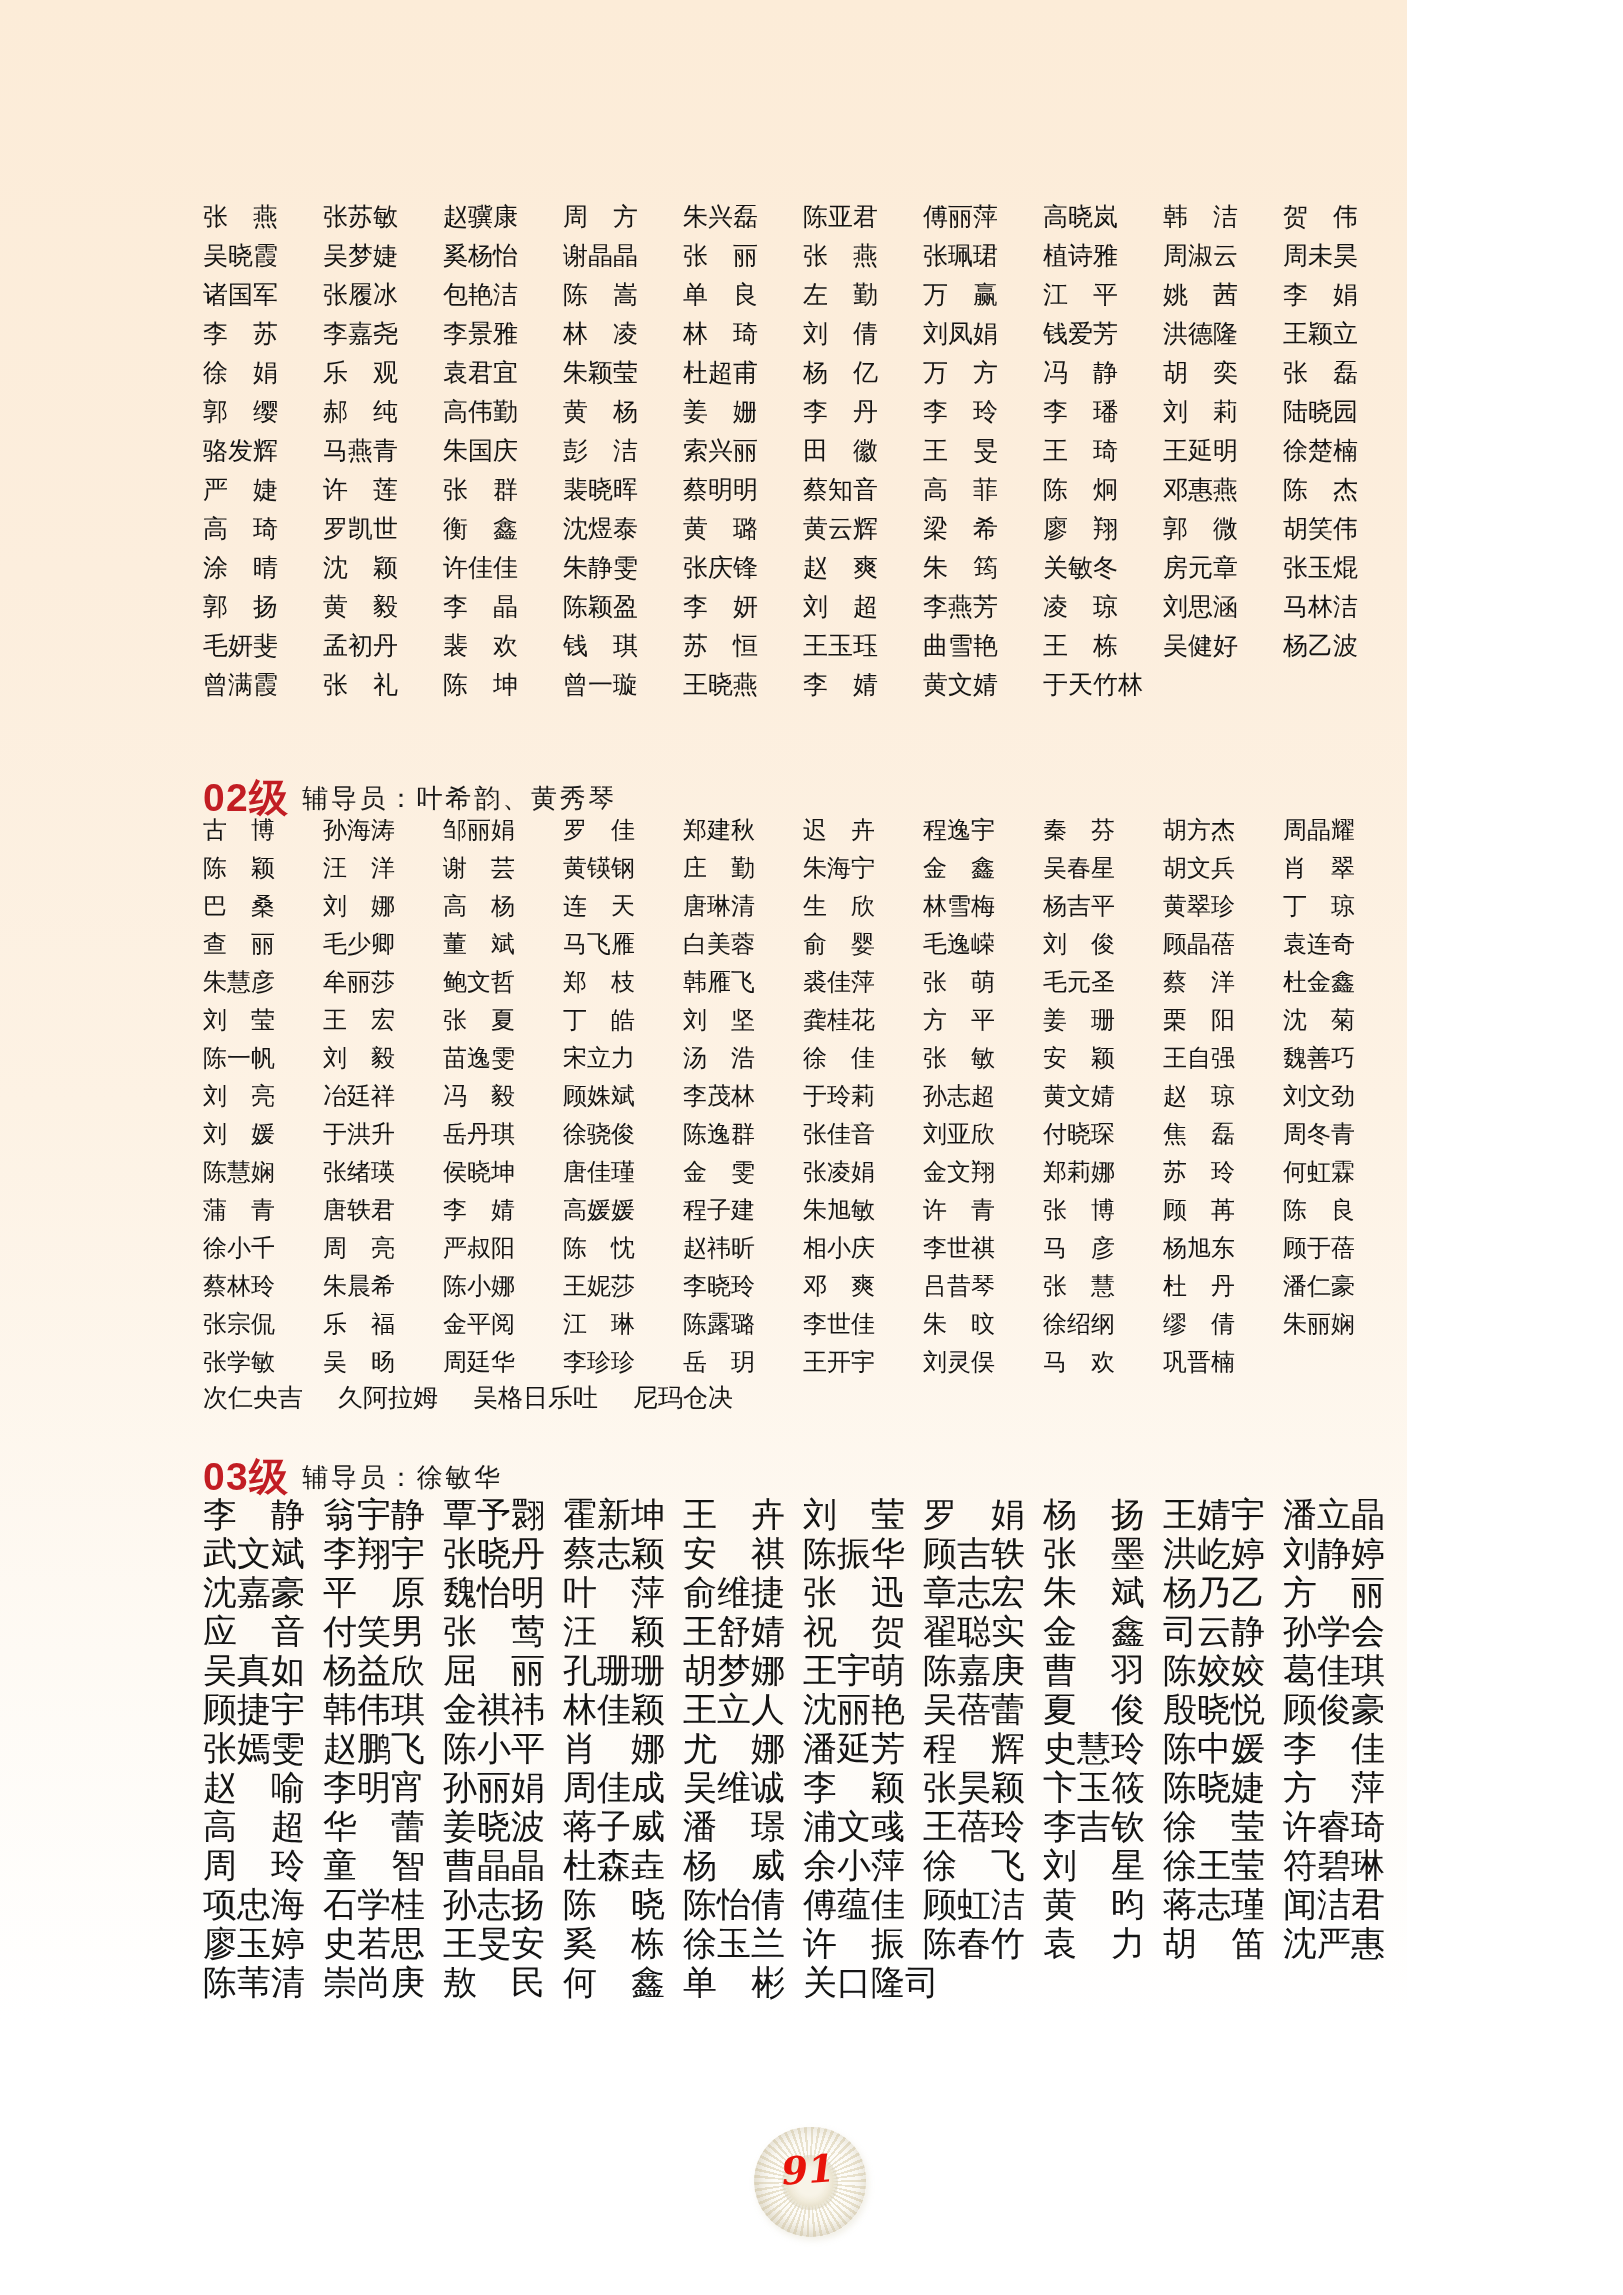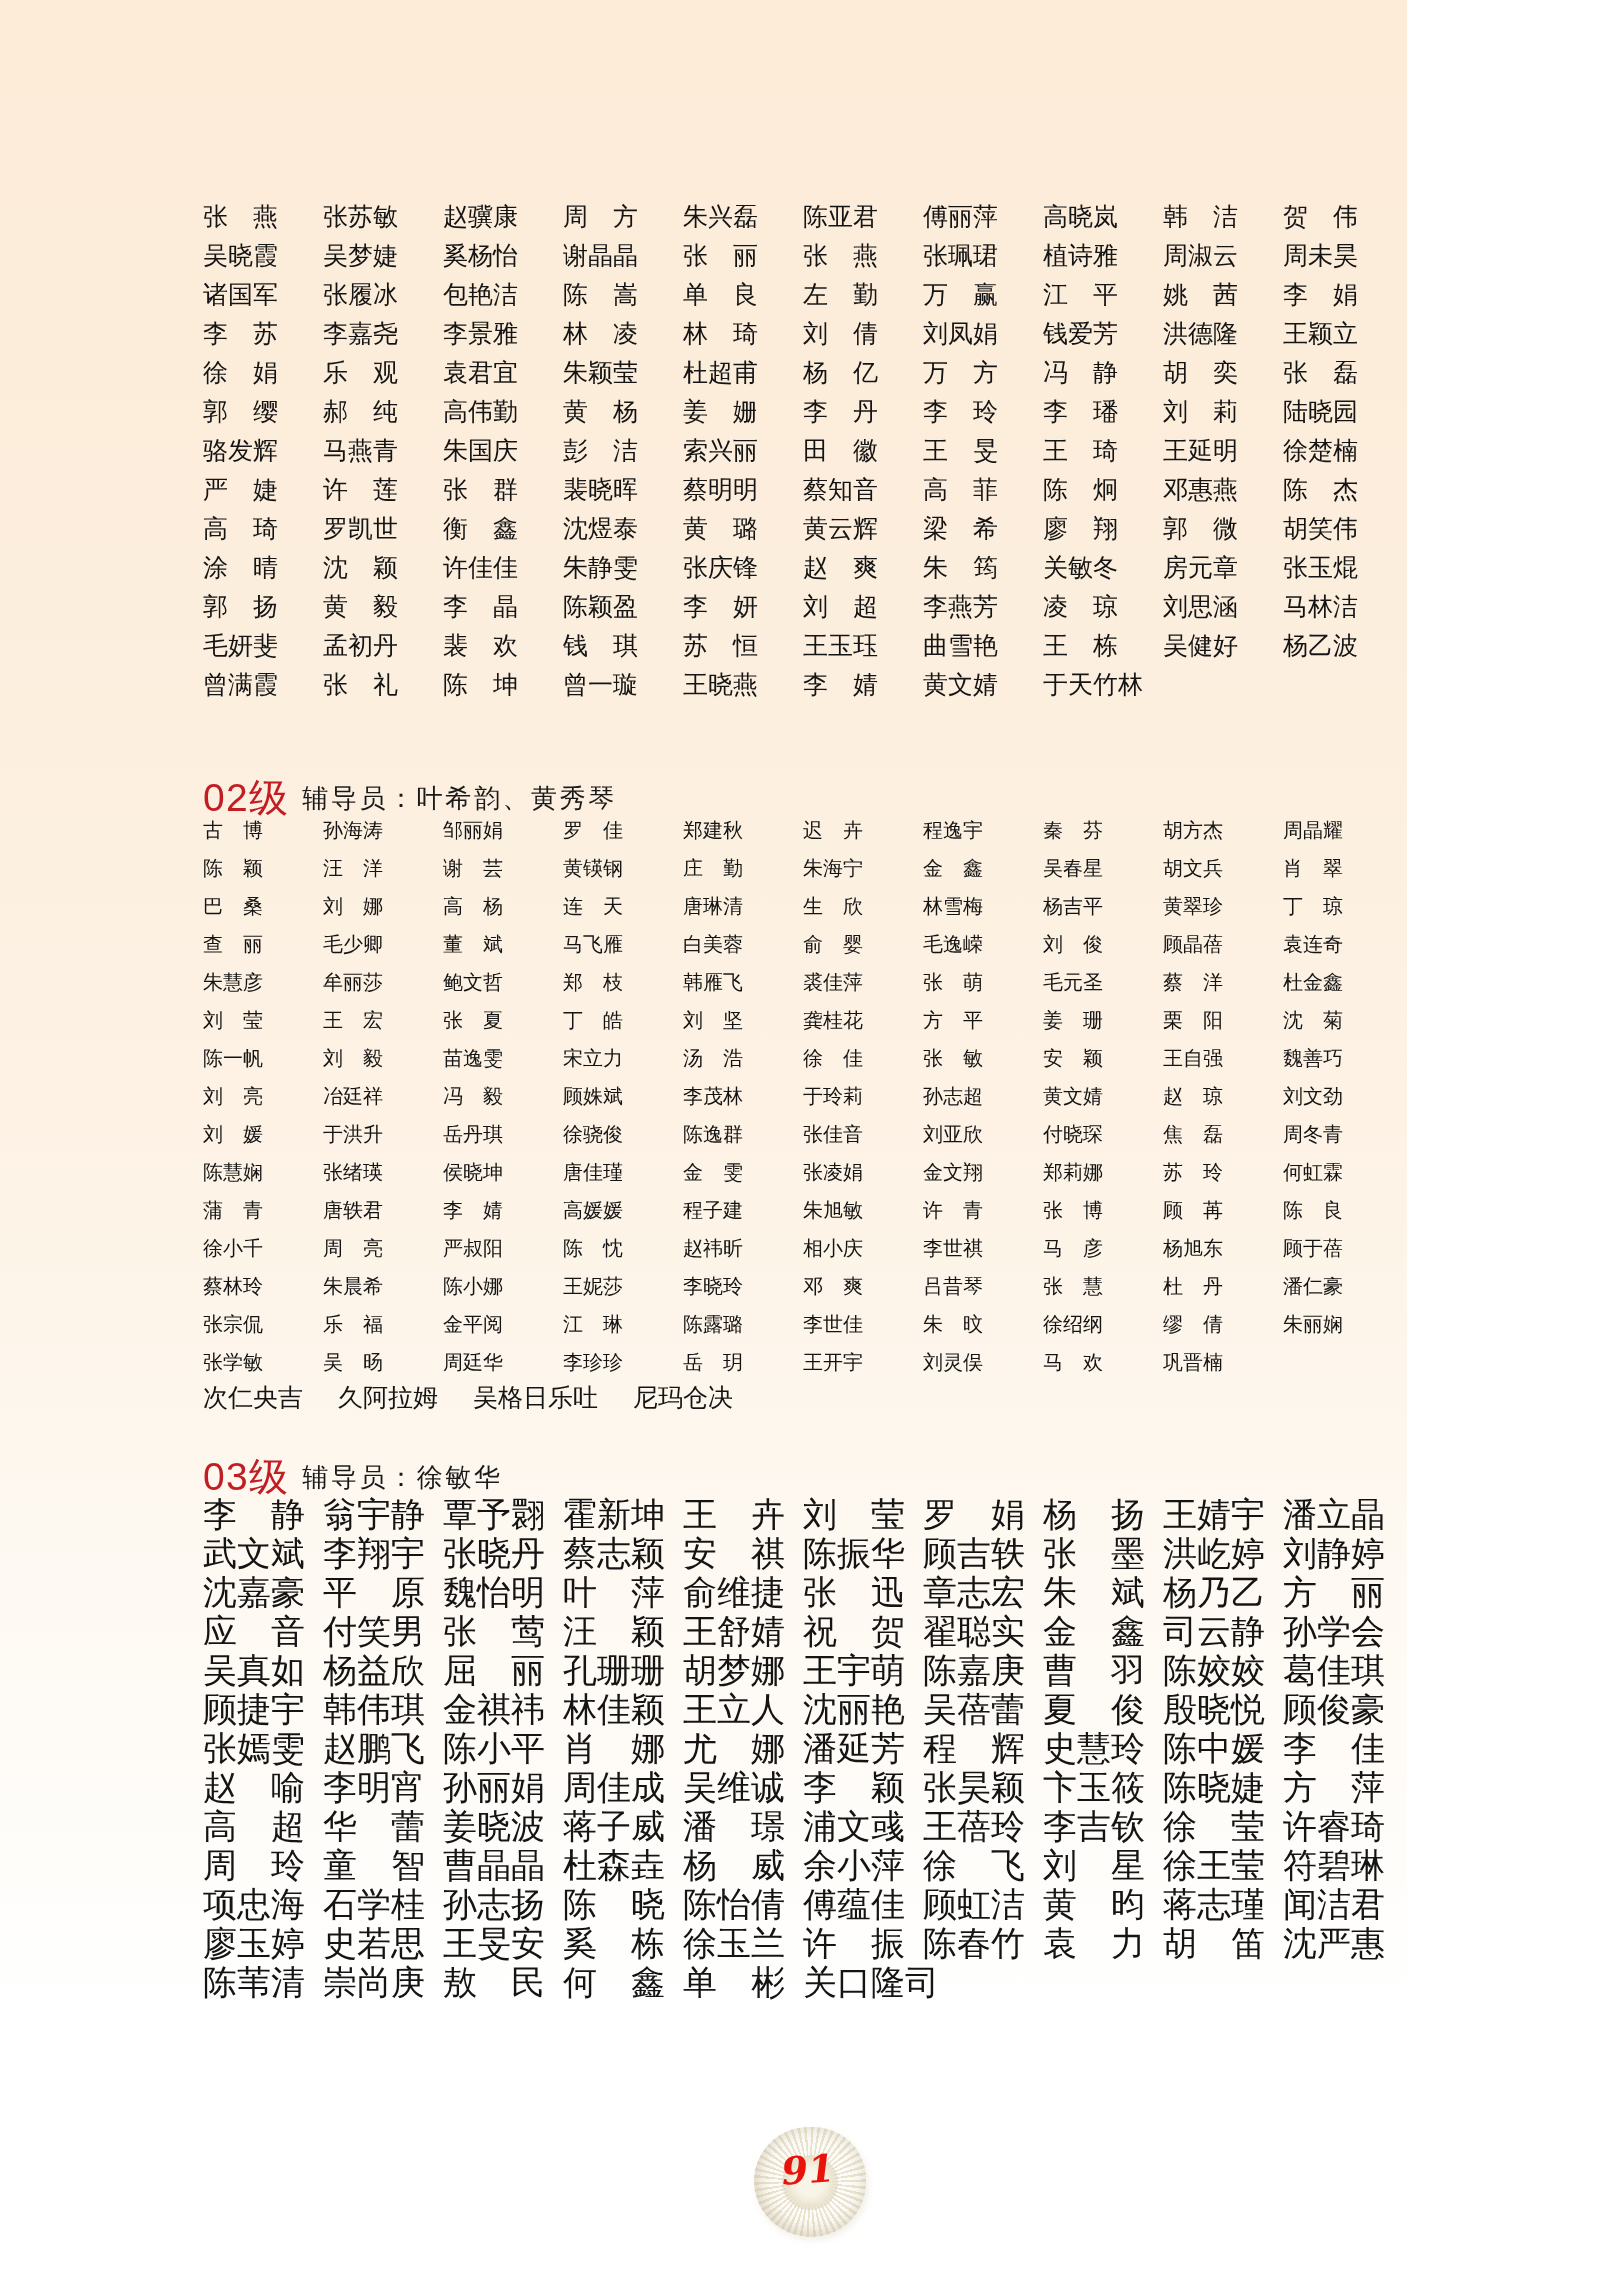--- a/index.html
+++ b/index.html
@@ -8,33 +8,33 @@
     width:1407px;height:2295px;
     overflow:hidden;
     background:linear-gradient(180deg,#fcecd8 0%,#fceedd 25%,#fdf2e4 48%,#fefaf4 72%,#ffffff 88%,#ffffff 100%);
     font-family:"Liberation Serif","DejaVu Serif",serif;
     color:#141414;
   }
   .grid-abs{position:absolute;left:203px;}
   .row{display:grid;grid-template-columns:repeat(10,120px);}
   .name{white-space:nowrap;overflow:visible;}
   #grid-top .row{line-height:39px;font-size:25px;}
-  #grid-02 .row{line-height:38px;font-size:20px;}
+  #grid-02 .row{line-height:38px;font-size:24px;}
   #grid-03 .row{line-height:39px;font-size:34px;}
   .extra-row{
     position:absolute;left:203px;display:flex;gap:35px;
     font-size:25px;line-height:38px;
   }
   .sec-header{
     position:absolute;left:203px;height:50px;
     display:flex;align-items:center;gap:13px;
   }
   .sec-label{
     font-family:"Liberation Sans","DejaVu Sans",sans-serif;
-    font-weight:normal;font-size:39px;letter-spacing:1.3px;
+    font-weight:bold;font-size:39px;letter-spacing:1.3px;
     color:#c21d23;
   }
   .sec-counselors{
     font-family:"Liberation Sans","DejaVu Sans",sans-serif;
     font-size:26px;letter-spacing:2.6px;color:#1a1a1a;
   }
   .shell{
     position:absolute;left:754px;top:2127px;width:112px;height:110px;
     border-radius:50% 48% 50% 52%;
     background:

